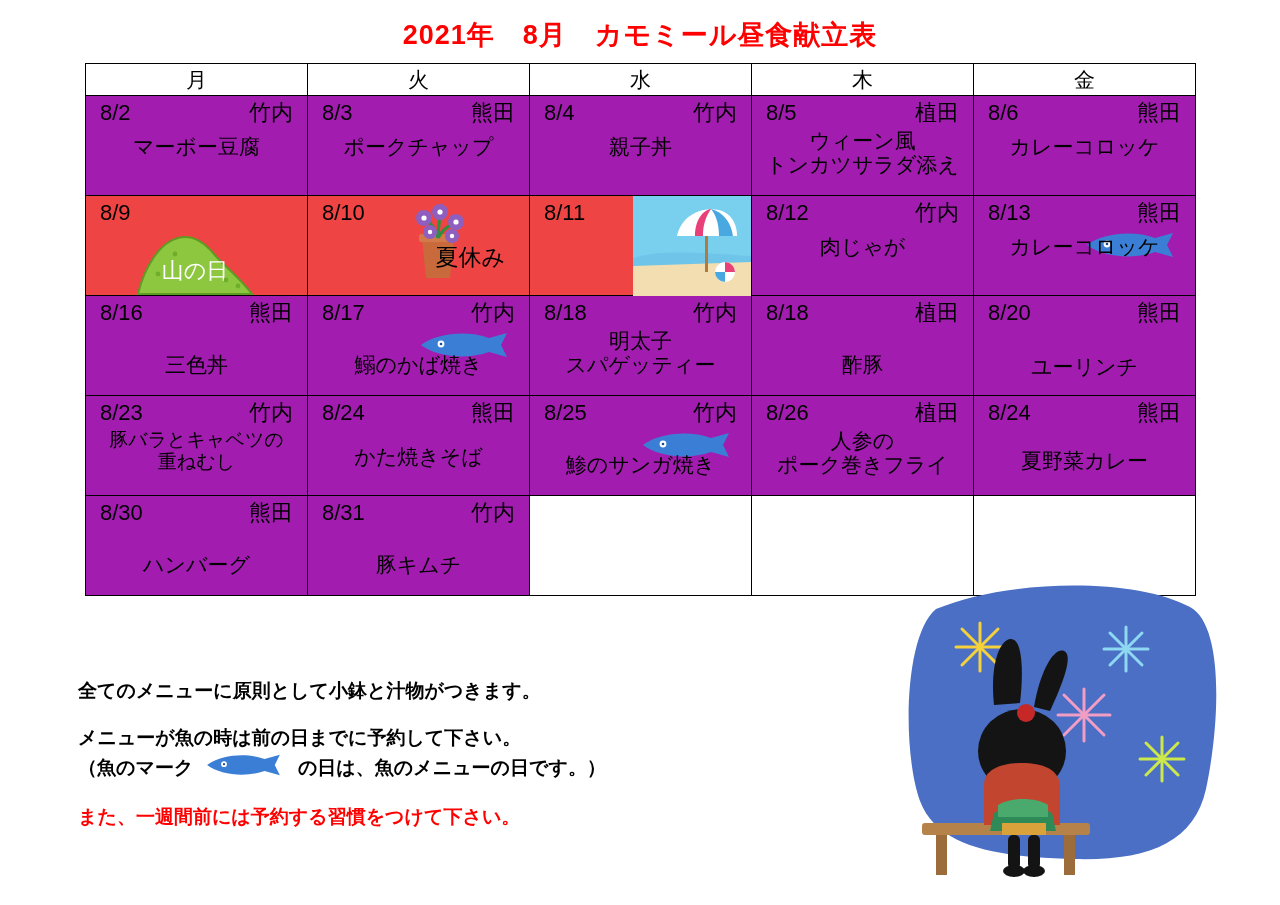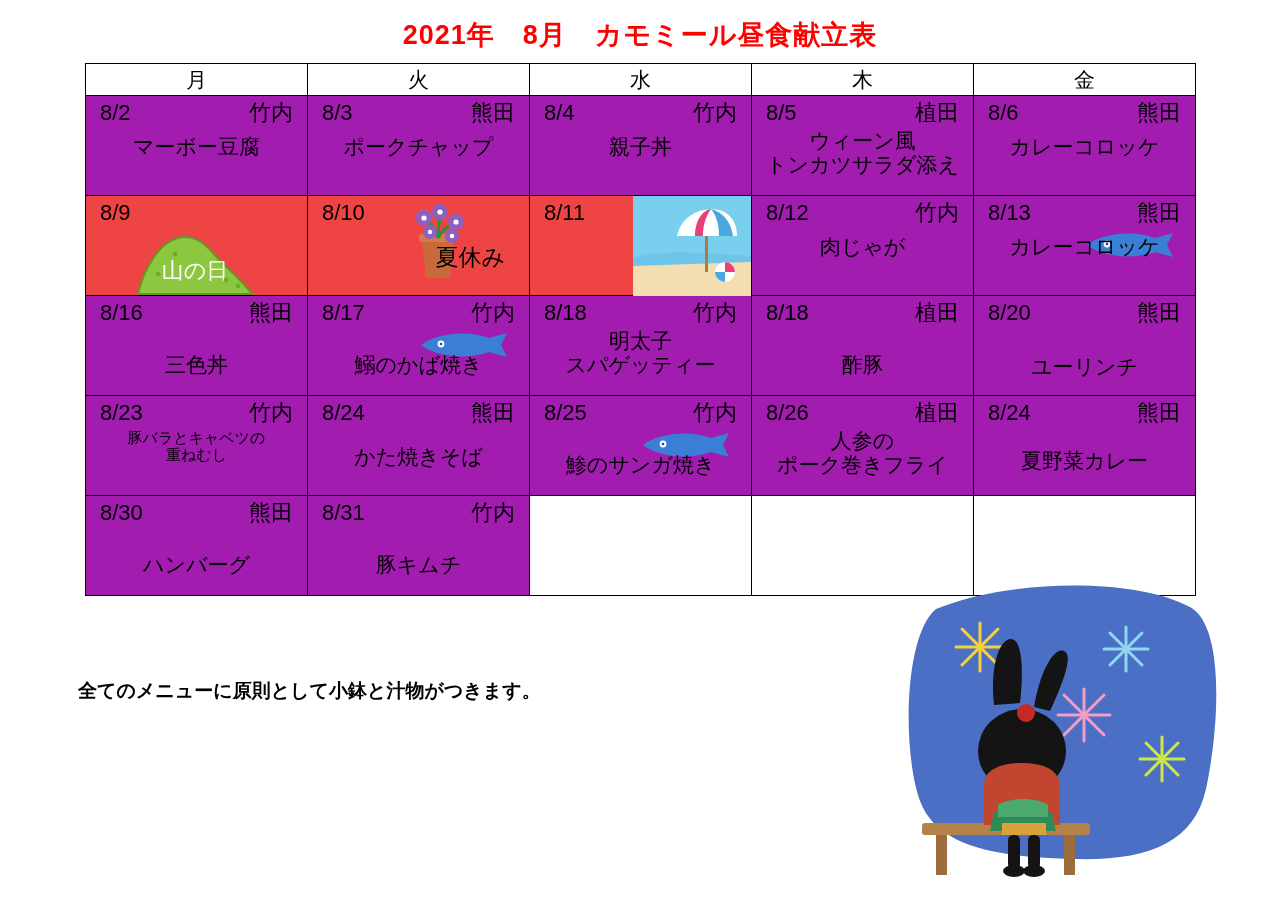--- a/index.html
+++ b/index.html
@@ -324,21 +324,21 @@
           <div class="menu" style="margin-top:30px">ユーリンチ</div>
         </td>
       </tr>
 
       <tr>
         <td class="day">
           <div class="day-head">
             <span class="day-num">8/23</span>
             <span class="day-staff">竹内</span>
           </div>
-          <div class="menu two" style="font-size:15px">豚バラとキャベツの
+          <div class="menu two" style="font-size:19px">豚バラとキャベツの
 重ねむし</div>
         </td>
         <td class="day">
           <div class="day-head">
             <span class="day-num">8/24</span>
             <span class="day-staff">熊田</span>
           </div>
           <div class="menu" style="margin-top:20px">かた焼きそば</div>
         </td>
         <td class="day">
@@ -391,21 +391,36 @@
         <td class="empty"></td>
         <td class="empty"></td>
       </tr>
 
     </tbody>
   </table>
 </div>
 
 <div class="notes">
   <div class="blk">全てのメニューに原則として小鉢と汁物がつきます。</div>
+  <div class="blk">
+    <div>メニューが魚の時は前の日までに予約して下さい。</div>
+    <div>
+      <span>（魚のマーク</span>
+      <span class="inline-fish">
+        <svg width="88" height="22" viewBox="0 0 96 26">
+          <path d="M2 13 C18 1 48 -2 70 6 L88 1 L82 13 L88 25 L70 20 C48 28 18 25 2 13 Z" fill="#3a7fd5"></path>
+          <circle cx="22" cy="12" r="3.4" fill="#ffffff"></circle>
+          <circle cx="22" cy="12" r="1.3" fill="#1b4b8f"></circle>
+        </svg>
+      </span>
+      <span>の日は、魚のメニューの日です。）</span>
+    </div>
+  </div>
   <div>
+    <div class="red">また、一週間前には予約する習慣をつけて下さい。</div>
   </div>
 </div>
 
 <div class="rabbit-ill">
   <svg width="330" height="310" viewBox="0 0 330 310">
 
     <path d="M38 36 C110 6 236 4 292 34 C326 52 322 150 308 216 C296 270 250 288 176 286 C104 284 40 276 22 228 C4 178 6 62 38 36 Z" fill="#4a6fc4"></path>
 
     <g stroke-width="3" stroke-linecap="round">
       <g stroke="#f5d23c" fill="none">

